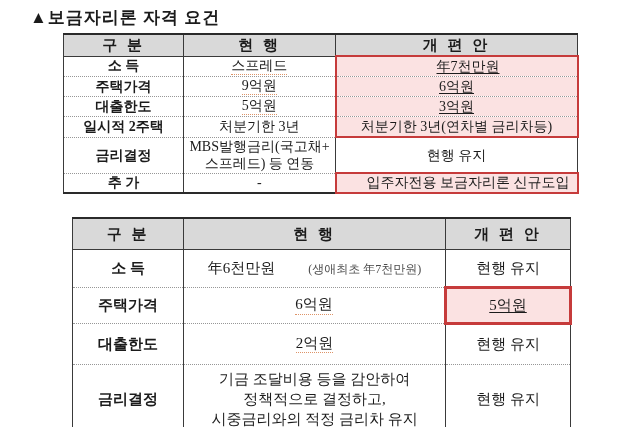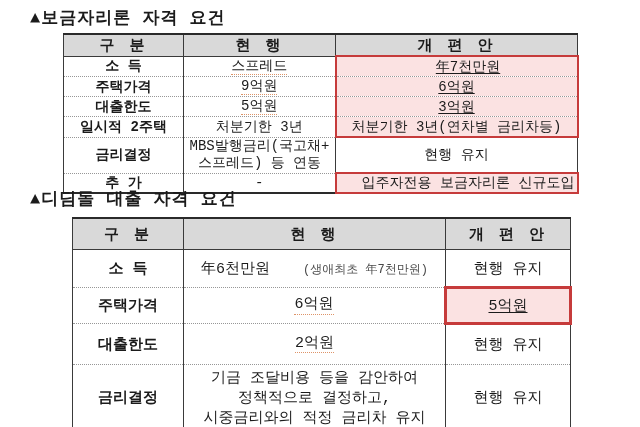--- a/index.html
+++ b/index.html
@@ -1,17 +1,17 @@
 <!DOCTYPE html>
 <html><head>
 <meta charset="utf-8">
 <style>
   html,body{margin:0;padding:0;}
   .page{position:relative;width:582px;height:427px;background:#ffffff;overflow:hidden;
-        font-family:Liberation Mono, monospace;color:#1b1b1b;}
+        font-family:Liberation Serif, serif;color:#1b1b1b;}
   .tbl-title{position:absolute;left:30px;font-weight:bold;font-size:17px;letter-spacing:1px;}
   .t1t{top:6px;}
   .t2t{top:187px;}
   table{border-collapse:collapse;position:absolute;table-layout:fixed;
         border-top:2px solid #2a2a2a;border-bottom:2px solid #2a2a2a;
         border-left:1px solid #3a3a3a;border-right:1px solid #3a3a3a;}
   .t1{left:63px;top:33px;width:514px;}
   .t2{left:72px;top:217px;width:498px;}
   th,td{text-align:center;vertical-align:middle;padding:0;overflow:hidden;}
   th{background:#d9d9d9;font-weight:bold;letter-spacing:3px;
@@ -86,21 +86,20 @@
         <td>현행 유지</td>
       </tr>
       <tr class="ra">
         <td class="lblb">추 가</td>
         <td>-</td>
         <td class="hl rb-t rb-s rb-b">입주자전용 보금자리론 신규도입</td>
       </tr>
     </tbody>
   </table>
 
-  <div class="tbl-title t2t">▲디딤돌 대출 자격 요건</div>
 
   <table class="t2">
     <colgroup>
         <col style="width:111px">
         <col style="width:262px">
         <col style="width:125px">
       </colgroup>
     <tbody>
       <tr>
         <th>구 분</th>

